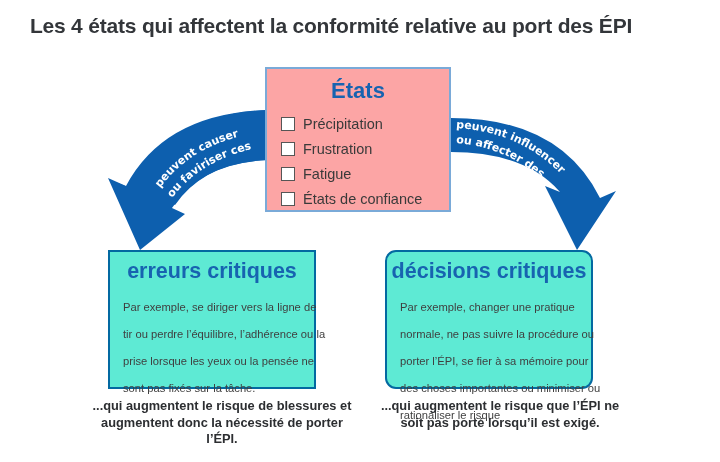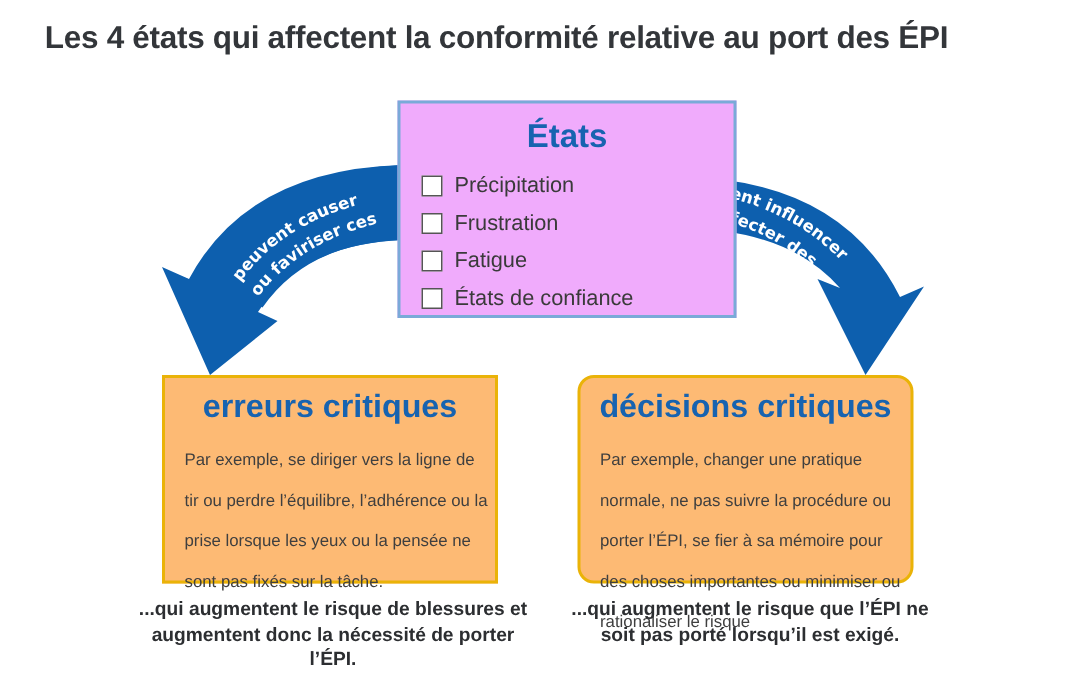--- a/index.html
+++ b/index.html
@@ -6,39 +6,39 @@
     body {
       width: 720px; height: 462px; background: #ffffff; position: relative; overflow: hidden;
       font-family: "Liberation Sans", "DejaVu Sans", sans-serif;
     }
     .title {
       position: absolute; left: 0; top: 14px; width: 662px; text-align: center;
       font-size: 21px; font-weight: bold; color: #33363a; letter-spacing: -0.2px;
     }
     .arrows { position: absolute; left: 0; top: 0; width: 720px; height: 462px; }
     .states-box {
-      position: absolute; left: 265px; top: 67px; width: 226px; height: 145px;
-      background: #f0abfc; border: 2px solid #7aaad8; box-sizing: border-box;
+      position: absolute; left: 265px; top: 67px; width: 186px; height: 145px;
+      background: #fca5a5; border: 2px solid #7aaad8; box-sizing: border-box;
     }
     .states-title {
       position: absolute; left: 0; top: 9px; width: 100%; text-align: center;
       font-size: 22px; font-weight: bold; color: #1763b0;
     }
     .states-list { position: absolute; left: 14px; top: 42px; margin: 0; padding: 0; list-style: none; }
     .state-item {
       display: flex; align-items: center; height: 25px;
       font-size: 14.5px; color: #3a3a3a;
     }
     .checkbox {
       width: 14px; height: 14px; border: 1.3px solid #555; box-sizing: border-box;
       margin-right: 8px; background: #fff; flex: none;
     }
     .result-box {
-      position: absolute; top: 250px; width: 224px; height: 139px;
-      border: 2px solid #eab308; background: #fdba74; box-sizing: border-box;
+      position: absolute; top: 250px; width: 208px; height: 139px;
+      border: 2px solid #0369a1; background: #5eead4; box-sizing: border-box;
     }
     .result-box.left { left: 108px; }
     .result-box.right { left: 385px; border-radius: 11px; }
     .result-title {
       position: absolute; left: 0; top: 7px; width: 100%; text-align: center;
       font-size: 21.5px; font-weight: bold; color: #1763b0;
     }
     .result-text {
       position: absolute; left: 13px; top: 42px; width: 205px;
       font-size: 11.2px; line-height: 27px; color: #3f3f3f;

